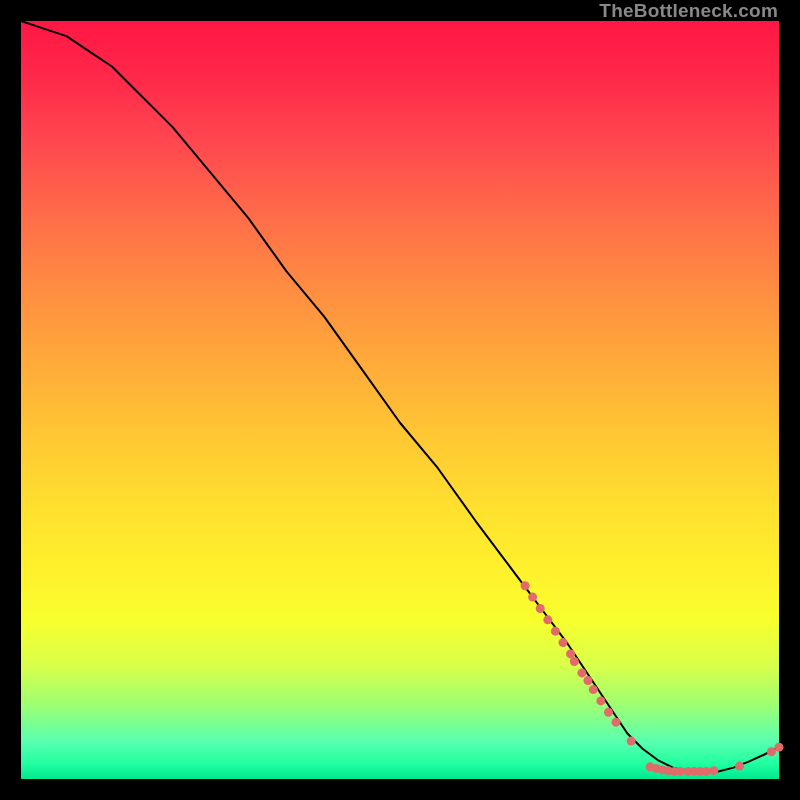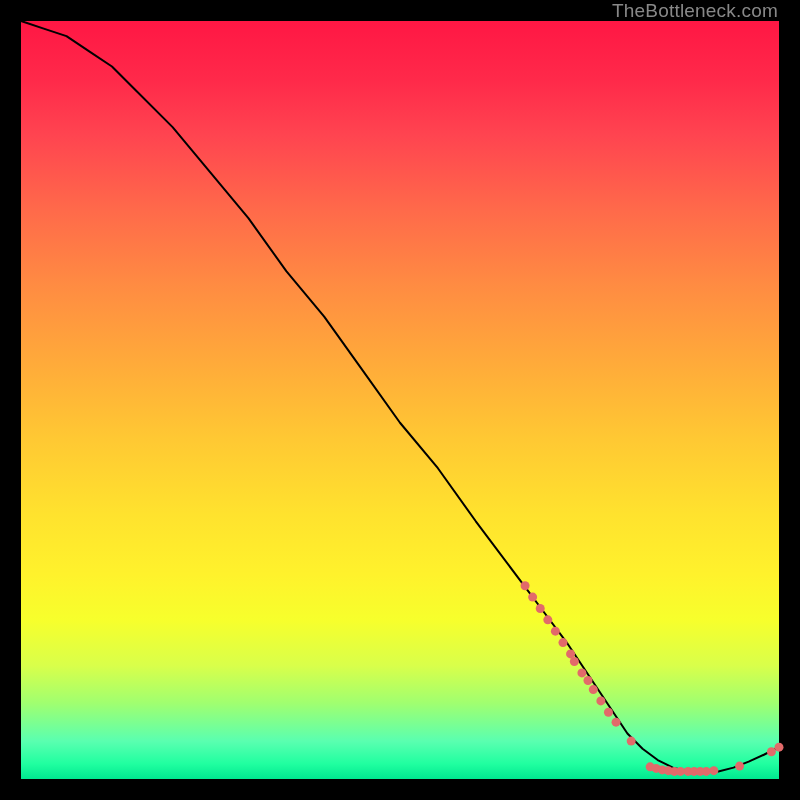--- a/index.html
+++ b/index.html
@@ -27,21 +27,21 @@
       #20ffa0 98%,
       #00e890 100%
     );
   }
   .watermark {
     position: absolute;
     top: 0px;
     right: 22px;
     font-family: Arial, Helvetica, sans-serif;
     font-size: 19px;
-    font-weight: 400;
+    font-weight: 700;
     color: #888888;
     letter-spacing: 0.2px;
   }
   svg.plot {
     position: absolute;
     left: 21px;
     top: 21px;
     width: 758px;
     height: 758px;
     overflow: visible;

